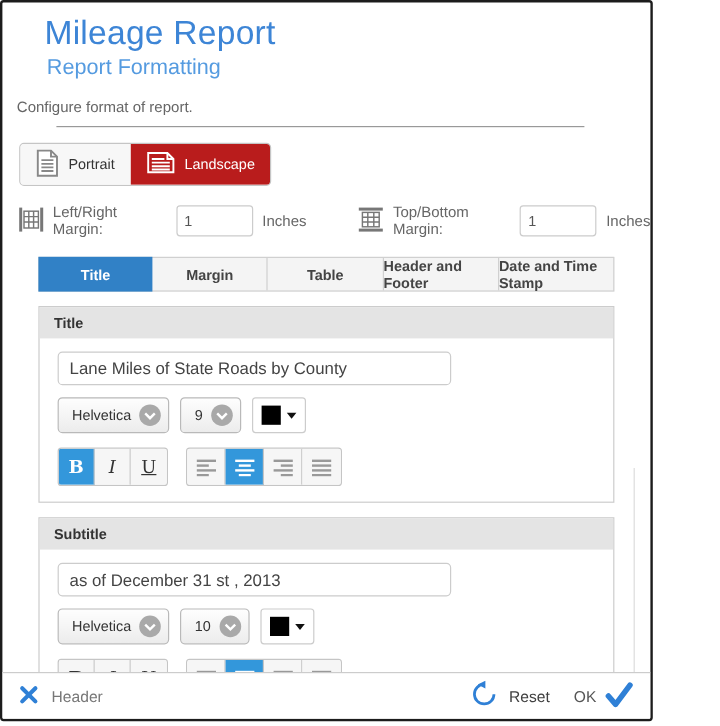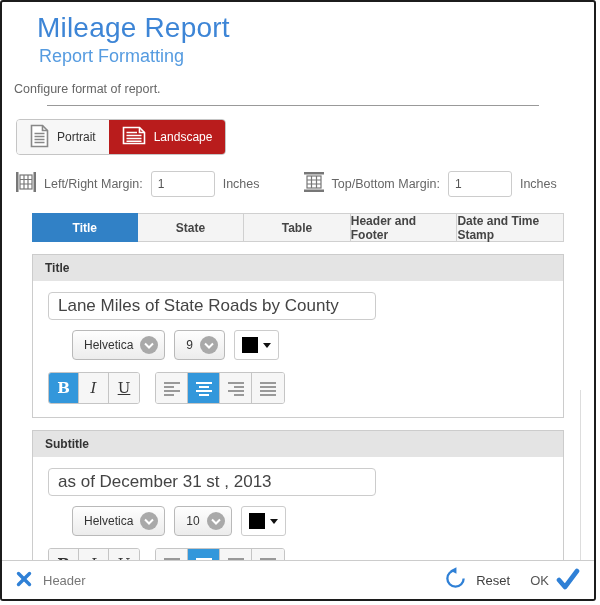--- a/index.html
+++ b/index.html
@@ -1,17 +1,17 @@
 <!DOCTYPE html>
 <html><head>
 <meta charset="utf-8">
 <style>
   html,body{margin:0;padding:0;background:#fff;}
   body{width:600px;height:605px;font-family:"Liberation Sans",sans-serif;}
-  .frame{position:relative;width:596px;height:601px;border:2px solid #1c1c1c;border-radius:3px;background:#fff;overflow:hidden;box-sizing:border-box;}
+  .frame{position:relative;width:544px;height:601px;border:2px solid #1c1c1c;border-radius:3px;background:#fff;overflow:hidden;box-sizing:border-box;}
 
   
   .page-title{margin:10px 0 0 35px;font-size:28px;font-weight:200;color:#3d85d6;letter-spacing:.2px;}
   .page-subtitle{margin:2px 0 0 37px;font-size:18px;font-weight:normal;color:#559be0;}
   .desc{margin:15px 0 0 12px;font-size:12.5px;color:#666;}
   .divider{margin:9px 55px 0 45px;border:none;border-top:1px solid #999;}
 
   
   .orient-group{margin:13px 0 0 14px;display:inline-flex;border:1px solid #c5c5c5;border-radius:4px;overflow:hidden;}
   .seg{display:flex;align-items:center;gap:8px;padding:0 13px;height:34px;font-size:12px;color:#333;background:#f7f7f7;cursor:pointer;}
@@ -26,22 +26,22 @@
   
   .tabs{margin:16px 30px 0 30px;display:flex;height:29px;border:1px solid #d0d0d0;background:#f4f4f4;box-sizing:border-box;}
   .tab{flex:1;display:flex;align-items:center;justify-content:center;font-size:12px;font-weight:bold;color:#444;border-right:1px solid #d0d0d0;cursor:pointer;}
   .tab:last-child{border-right:none;}
   .tab.active{background:#3181c6;color:#fff;margin:-1px 0 -1px -1px;border-right:none;}
 
   
   .panel{margin:12px 30px 0 30px;border:1px solid #ccc;background:#fff;}
   .panel-header{height:26px;background:#e4e4e4;display:flex;align-items:center;padding-left:12px;font-size:12px;font-weight:bold;color:#333;}
   .panel-body{padding:11px 15px 13px 15px;}
-  .text-input{width:308px;height:26px;border:1px solid #ccc;border-radius:4px;padding:0 9px;font-size:17px;color:#444;}
-  .font-row{display:flex;align-items:center;gap:9px;margin-top:10px;margin-left:24px;}
+  .text-input{width:308px;height:26px;border:1px solid #ccc;border-radius:4px;padding:0 9px;font-size:14px;color:#444;}
+  .font-row{display:flex;align-items:center;gap:9px;margin-top:10px;}
   .select-btn{display:inline-flex;align-items:center;gap:7px;height:28px;padding:0 6px 0 11px;border:1px solid #b9b9b9;border-radius:4px;background:linear-gradient(#fefefe,#ececec);font-size:12px;color:#333;cursor:pointer;}
   .chev{width:18px;height:18px;border-radius:50%;background:#a9a9a9;display:flex;align-items:center;justify-content:center;flex:none;}
   .color-btn{display:inline-flex;align-items:center;gap:5px;height:28px;padding:0 7px;border:1px solid #ccc;border-radius:3px;background:#fff;cursor:pointer;}
   .swatch{width:16px;height:16px;background:#000;}
   .caret{width:0;height:0;border-left:4px solid transparent;border-right:4px solid transparent;border-top:5px solid #111;}
 
   .format-row{display:flex;align-items:center;gap:15px;margin-top:12px;}
   .btn-group{display:inline-flex;border:1px solid #c5c5c5;border-radius:3px;overflow:hidden;}
   .fmt-btn{width:30px;height:30px;display:flex;align-items:center;justify-content:center;border-right:1px solid #c5c5c5;background:#f6f6f6;color:#333;cursor:pointer;box-sizing:border-box;}
   .fmt-btn:last-child{border-right:none;}
@@ -139,21 +139,21 @@
           </svg>
       </span>
       <span class="gap6">Top/Bottom Margin:</span>
       <input class="margin-input" type="text" value="1" style="">
       <span class="gap8">Inches</span>
     </span>
   </div>
 
   <div class="tabs">
     <div class="tab active">Title</div>
-    <div class="tab">State</div>
+    <div class="tab">Margin</div>
     <div class="tab">Table</div>
     <div class="tab">Header and Footer</div>
     <div class="tab">Date and Time Stamp</div>
   </div>
 
   
   <div class="panel">
     <div class="panel-header">Title</div>
     <div class="panel-body">
       <input class="text-input" type="text" value="Lane Miles of State Roads by County" style="">

